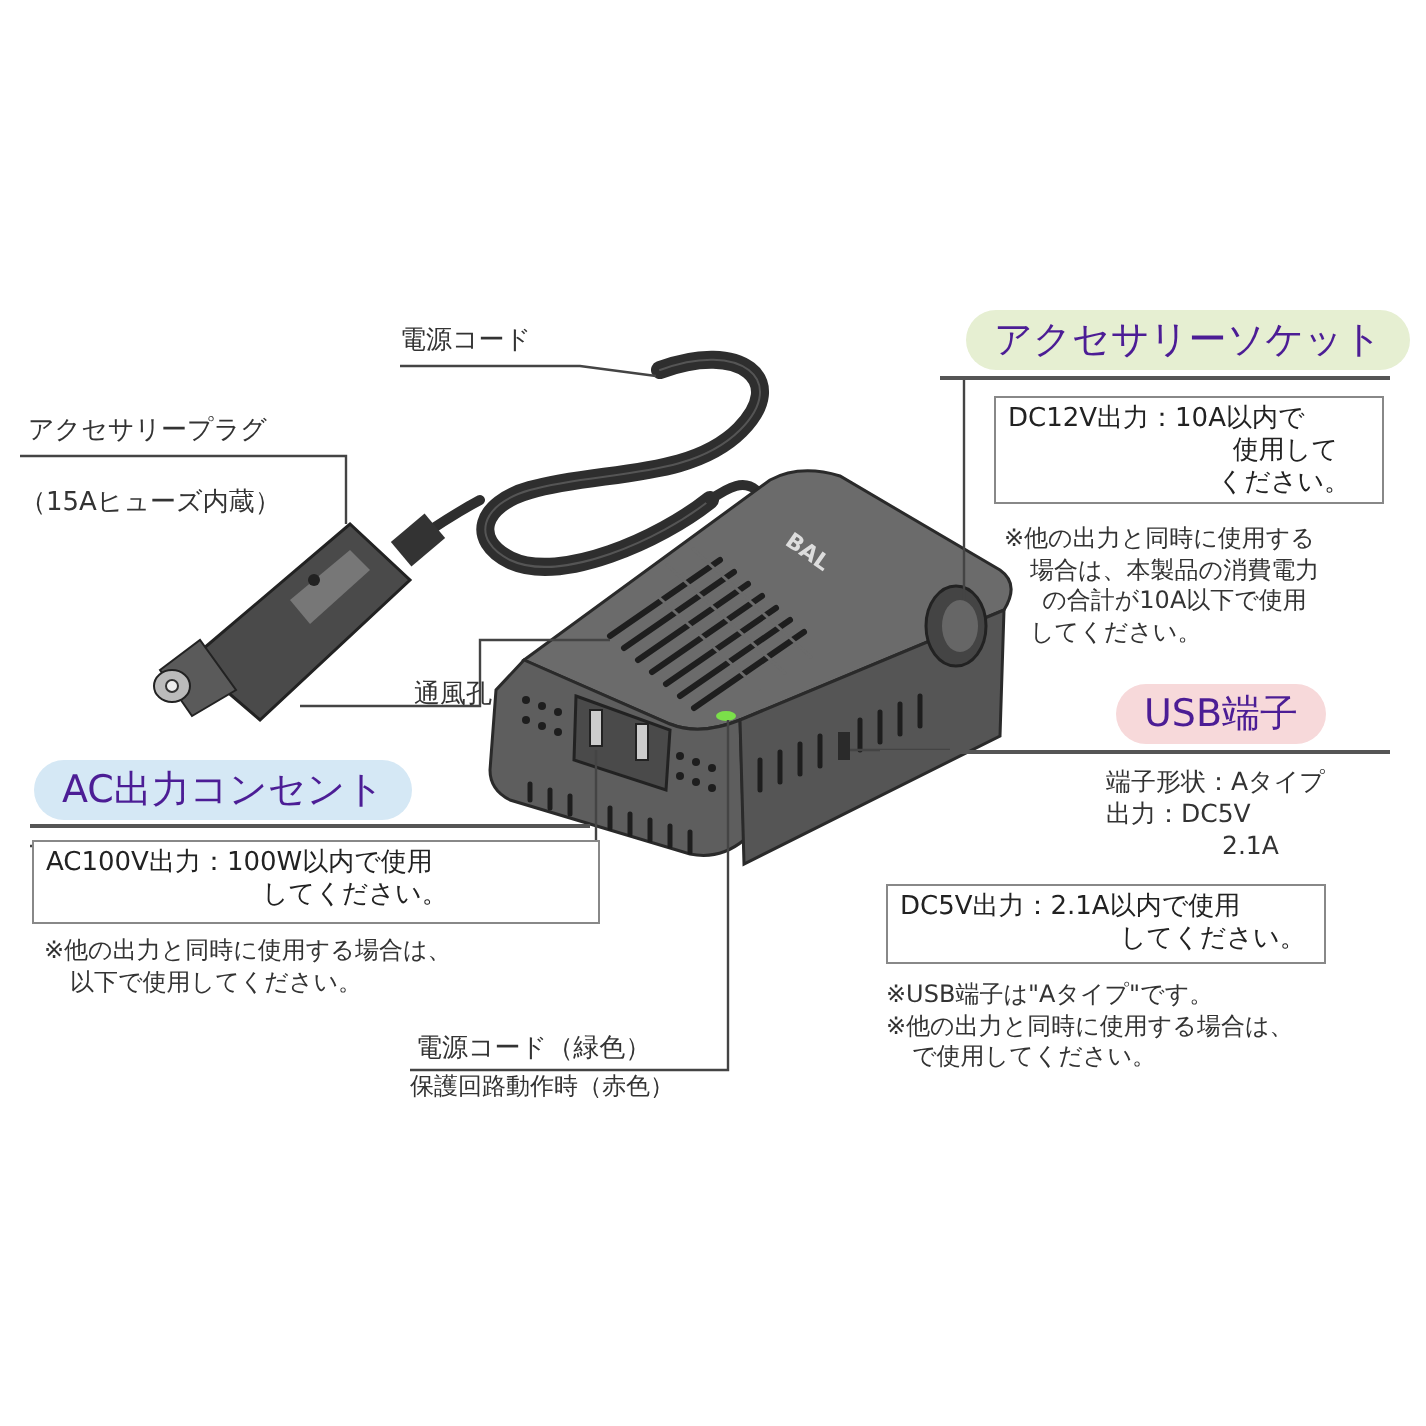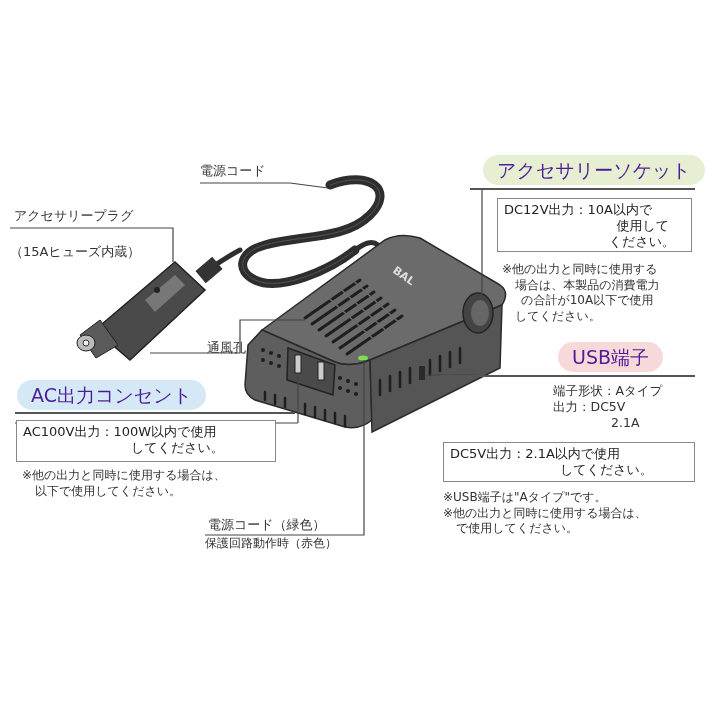--- a/index.html
+++ b/index.html
@@ -153,31 +153,31 @@
   <div style="padding-left:13px;text-align:center;">の合計が10A以下で使用</div>
   <div style="padding-left:13px;">してください。</div>
 </div>
 
 <div class="pill pill-pink" style="left:558px; top:342px;">USB端子</div>
 <div class="note" style="left:553px; top:383px; font-size:12.5px; line-height:16px;">
   <div>端子形状：Aタイプ</div>
   <div>出力：DC5V</div>
   <div style="padding-left:58px;">2.1A</div>
 </div>
-<div class="box" style="left:443px; top:442px; width:252px; height:40px;">
+<div class="box" style="left:443px; top:442px; width:220px; height:40px;">
   <div>DC5V出力：2.1A以内で使用</div>
   <div style="padding-left:110px;">してください。</div>
 </div>
 <div class="note" style="left:443px; top:490px;">
   <div>※USB端子は"Aタイプ"です。</div>
   <div>※他の出力と同時に使用する場合は、</div>
   <div style="padding-left:13px;">で使用してください。</div>
 </div>
 
 <div class="pill pill-blue" style="left:17px; top:380px;">AC出力コンセント</div>
-<div class="box" style="left:16px; top:420px; width:260px; height:42px;">
+<div class="box" style="left:16px; top:420px; width:284px; height:42px;">
   <div>AC100V出力：100W以内で使用</div>
   <div style="padding-left:108px;">してください。</div>
 </div>
 <div class="note" style="left:22px; top:468px;">
   <div>※他の出力と同時に使用する場合は、</div>
   <div style="padding-left:13px;">以下で使用してください。</div>
 </div>
 
 </body></html>

